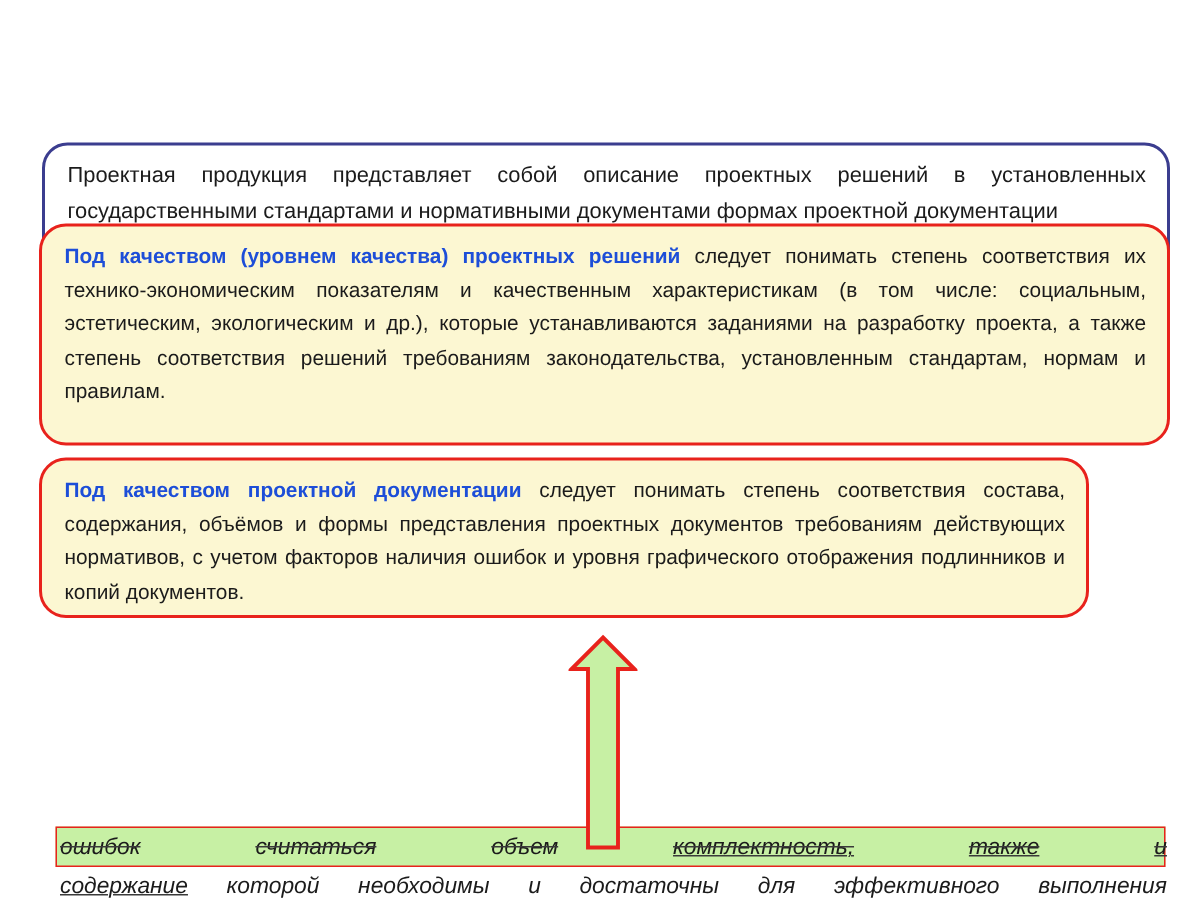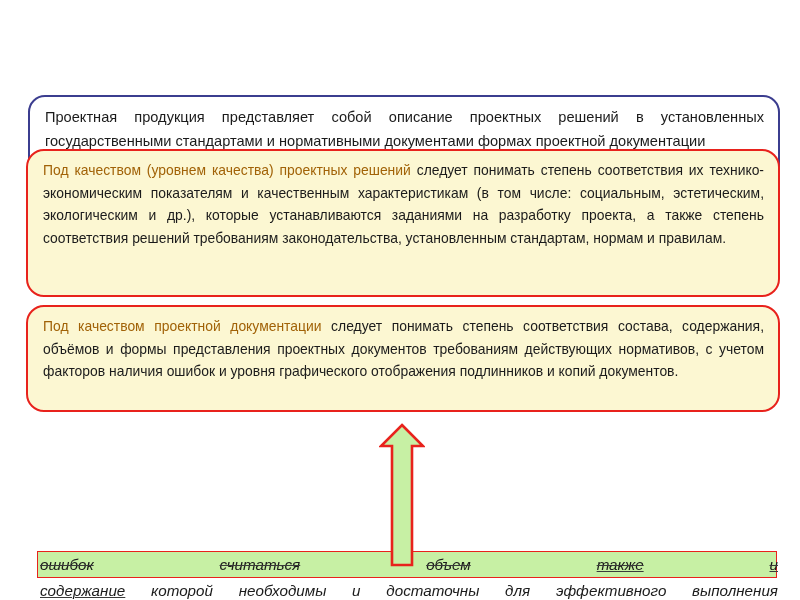--- a/index.html
+++ b/index.html
@@ -64,21 +64,21 @@
     height: 148px;
     background: #fcf7d2;
     border: 2.6px solid #e8221c;
     border-radius: 18px;
     padding: 8px 14px 8px 15px;
   }
 
   .box-yellow-2 {
     left: 26px;
     top: 305px;
-    width: 754px;
+    width: 700px;
     height: 107px;
     background: #fcf7d2;
     border: 2.6px solid #e8221c;
     border-radius: 18px;
     padding: 8px 14px 8px 15px;
   }
 
   .para {
     margin: 0;
     font-size: 14.6px;
@@ -88,22 +88,22 @@
     text-justify: inter-word;
     hyphens: none;
   }
 
   .para.compact {
     font-size: 13.9px;
     line-height: 22.6px;
   }
 
   .lead-red {
-    color: #a16207;
-    font-weight: normal;
+    color: #1d4ed8;
+    font-weight: bold;
   }
 
   
   .box-green {
     position: absolute;
     left: 37px;
     top: 551px;
     width: 740px;
     height: 27px;
     box-sizing: border-box;
@@ -193,20 +193,21 @@
     <svg width="46" height="145" viewBox="0 0 46 145" xmlns="http://www.w3.org/2000/svg">
       <polygon points="23,3 44,24 33,24 33,143 13,143 13,24 2,24" fill="#c7f0a4" stroke="#e8221c" stroke-width="2.6" stroke-linejoin="miter"></polygon>
     </svg>
   </div>
 
   <div class="bottom-text">
     <span class="line just">
         <span class="struck-black">ошибок</span>
         <span class="struck-black">считаться</span>
         <span class="struck-black">объем</span>
+        <span class="struck-underline">комплектность,</span>
         <span class="struck-underline">также</span>
         <span class="struck-underline">и</span>
       </span>
     <span class="line just">
         <span class="uline">содержание</span>
         <span>которой</span>
         <span>необходимы</span>
         <span>и</span>
         <span>достаточны</span>
         <span>для</span>

